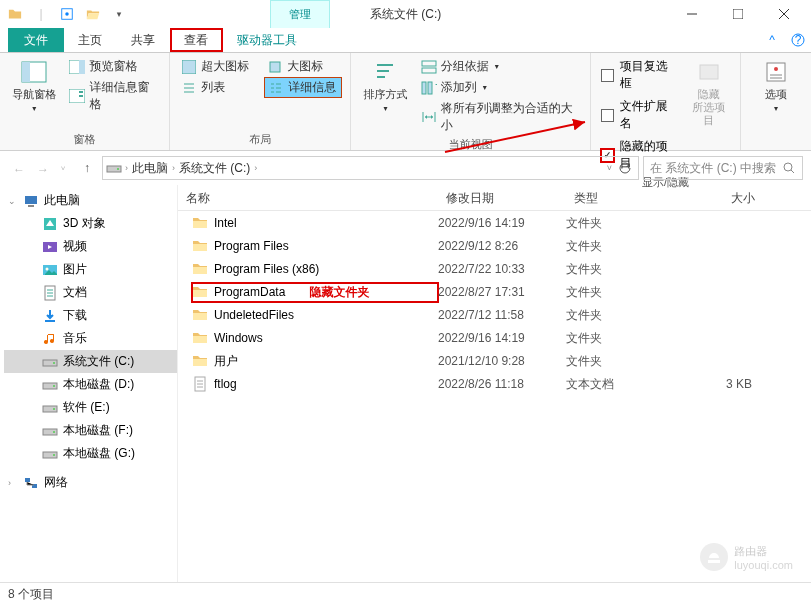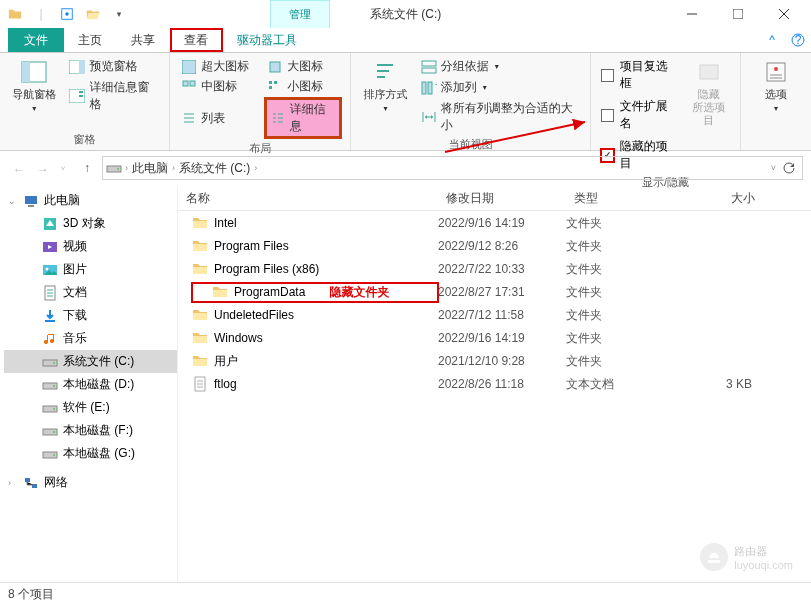--- a/index.html
+++ b/index.html
@@ -29,21 +29,21 @@
   .ribbon { height:98px; background:#f8f8f8; border-bottom:1px solid #d0d0d0; display:flex; }
   .rgroup { border-right:1px solid #e0e0e0; padding:4px 8px 2px; display:flex; flex-direction:column; }
   .rgroup .body { flex:1; display:flex; align-items:flex-start; gap:6px; }
   .rgroup .label { text-align:center; color:#555; font-size:11px; padding:2px 0 1px;}
   .rbtn-v { display:flex; flex-direction:column; align-items:center; gap:3px; padding:2px 4px; width:54px;}
   .rbtn-v .ic { width:30px; height:26px; display:flex;align-items:center;justify-content:center;}
   .rbtn-v span { font-size:11px; color:#333; text-align:center; line-height:1.2;}
   .rrow { display:flex; flex-direction:column; gap:2px;}
   .ritem { display:flex; align-items:center; gap:4px; padding:1px 3px; color:#333; font-size:11px;}
   .ritem .ic { width:16px; height:16px; display:flex;align-items:center;justify-content:center;}
-  .ritem.highlighted { background:#f9a8d4; border:3px solid #c2410c;}
+  .ritem.highlighted { background:#7dd3fc; border:1px solid #c2410c;}
   .chk { width:13px;height:13px; border:1px solid #666; display:inline-flex;align-items:center;justify-content:center; font-size:9px; color:#333; margin-right:4px; background:#fff;}
   .chk.on::after{content:"✓"; font-weight:bold;}
   .hiddenrow{display:flex;align-items:center;gap:2px;padding:1px 2px;}
   .hiddenrow .chk.on{outline:2px solid #d00;outline-offset:-1px;}
 
   
   .addrbar { height:34px; display:flex; align-items:center; gap:4px; padding:0 8px; background:#fff;}
   .navbtns { display:flex; gap:2px; color:#bbb; align-items:center;}
   .navbtns .nbtn { width:22px;height:22px; display:flex;align-items:center;justify-content:center;}
   .navbtns .up { color:#555;}
@@ -69,21 +69,21 @@
   .listpane { flex:1; display:flex;flex-direction:column;}
   .colhdr { height:26px; display:flex; border-bottom:1px solid #e8e8e8; color:#444;}
   .colhdr .col { padding:5px 8px; border-right:1px solid transparent; }
   .col-name{width:260px;} .col-date{width:128px;} .col-type{width:108px;} .col-size{width:90px;text-align:right;}
   .rows { flex:1;}
   .frow { height:22px; display:flex; align-items:center; margin:1px 0 1px 14px;}
   .frow .cname{width:246px; display:flex; align-items:center; gap:6px;}
   .frow .cdate{width:128px; color:#555;}
   .frow .ctype{width:108px; color:#555;}
   .frow .csize{width:78px; color:#555; text-align:right;}
-  .frow.hl .cname { outline:2px solid #d00; outline-offset:-1px; padding:1px 20px;}
+  .frow.hl .cname { outline:2px solid #d00; outline-offset:-1px; padding:1px 0;}
   .anno { color:#d00; font-weight:bold; margin-left:18px;}
   .ficon{width:16px;height:16px;flex-shrink:0;}
 
   
   .status { height:23px; border-top:1px solid #e0e0e0; display:flex; align-items:center; padding:0 8px; color:#444;}
 
   
   .arrow-anno { position:absolute; left:440px; top:92px; pointer-events:none;}
   .arrow-anno svg{overflow:visible;}
 
@@ -204,41 +204,20 @@
             </div>
             <span>超大图标</span>
           </div>
         <div class="ritem" style="width:78px">
             <div class="ic">
               <svg width="14" height="14">
                 <rect x="2" y="2" width="10" height="10" fill="#bde" stroke="#4a9"></rect>
               </svg>
             </div>
             <span>大图标</span>
-          </div>
-      </div>
-      <div style="display:flex;gap:2px;width:100%">
-        <div class="ritem" style="width:84px">
-            <div class="ic">
-              <svg width="14" height="14">
-                <rect x="1" y="1" width="5" height="5" fill="#bde" stroke="#4a9"></rect>
-                <rect x="8" y="1" width="5" height="5" fill="#bde" stroke="#4a9"></rect>
-              </svg>
-            </div>
-            <span>中图标</span>
-          </div>
-        <div class="ritem" style="width:78px">
-            <div class="ic">
-              <svg width="14" height="14">
-                <rect x="1" y="1" width="3" height="3" fill="#4a9"></rect>
-                <rect x="6" y="1" width="3" height="3" fill="#4a9"></rect>
-                <rect x="1" y="6" width="3" height="3" fill="#4a9"></rect>
-              </svg>
-            </div>
-            <span>小图标</span>
           </div>
       </div>
       <div style="display:flex;gap:2px;width:100%">
         <div class="ritem" style="width:84px">
             <div class="ic">
               <svg width="14" height="14">
                 <path stroke="#4a9" d="M2 3h10M2 7h10M2 11h10"></path>
               </svg>
             </div>
             <span>列表</span>
@@ -369,20 +348,27 @@
     <span class="sep">›</span>
     <div class="spacer"></div>
     <span class="sep">˅</span>
     <div class="ref">
         <svg width="14" height="14">
           <path fill="none" stroke="#555" d="M11 3a5 5 0 1 0 2 4"></path>
           <path fill="#555" d="M13 2v4h-4z"></path>
         </svg>
       </div>
   </div>
+  <div class="search">
+    <span>在 系统文件 (C:) 中搜索</span>
+    <div class="ic" style="margin-left:auto"><svg width="14" height="14">
+          <circle cx="6" cy="6" r="4" fill="none" stroke="#888"></circle>
+          <path stroke="#888" d="M9 9l3 3"></path>
+        </svg></div>
+  </div>
 </div>
 
 <div class="main">
   <div class="navpane">
     <div class="tree" id="tree">
         <div class="titem">
           <span class="exp">⌄</span>
           <span class="ticon"><svg width="16" height="16">
               <rect x="2" y="3" width="12" height="8" fill="#3a7bbf"></rect>
               <rect x="5" y="12" width="6" height="2" fill="#888"></rect>

